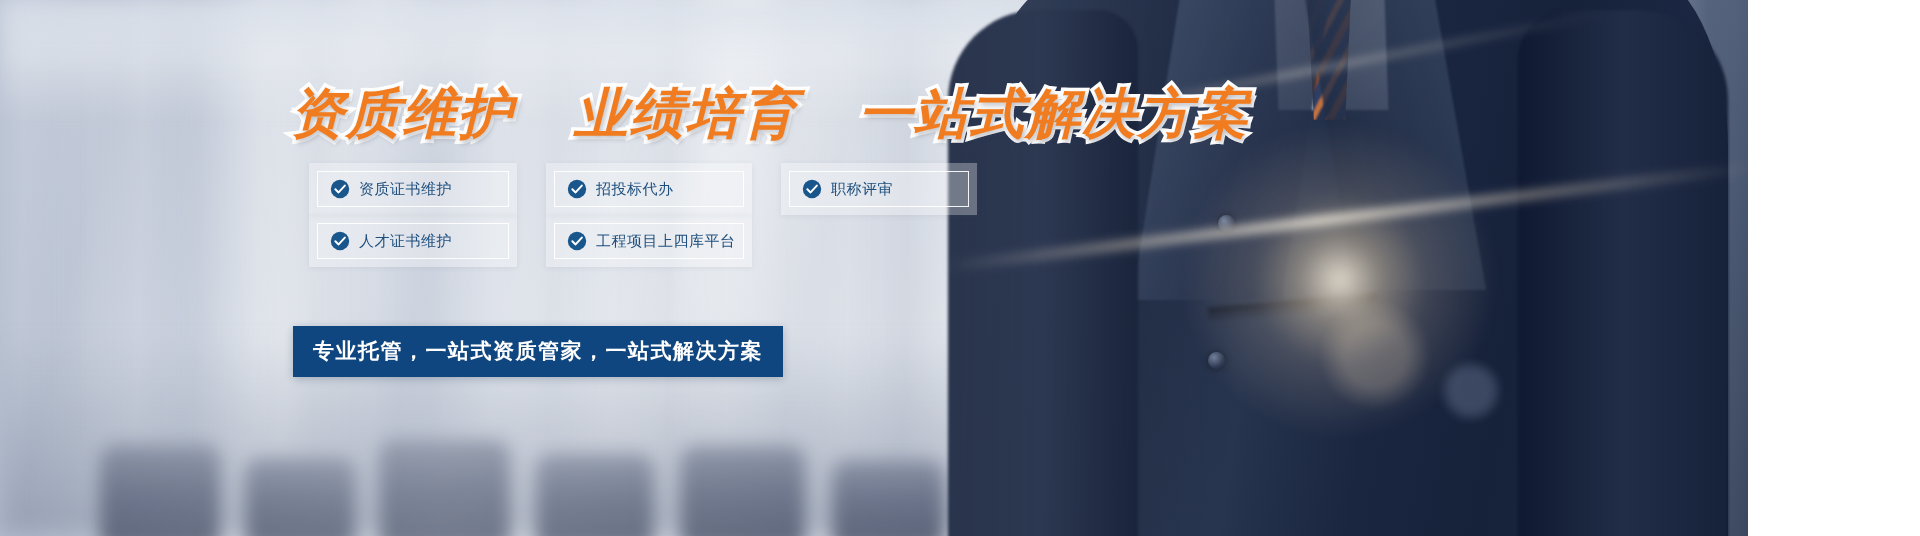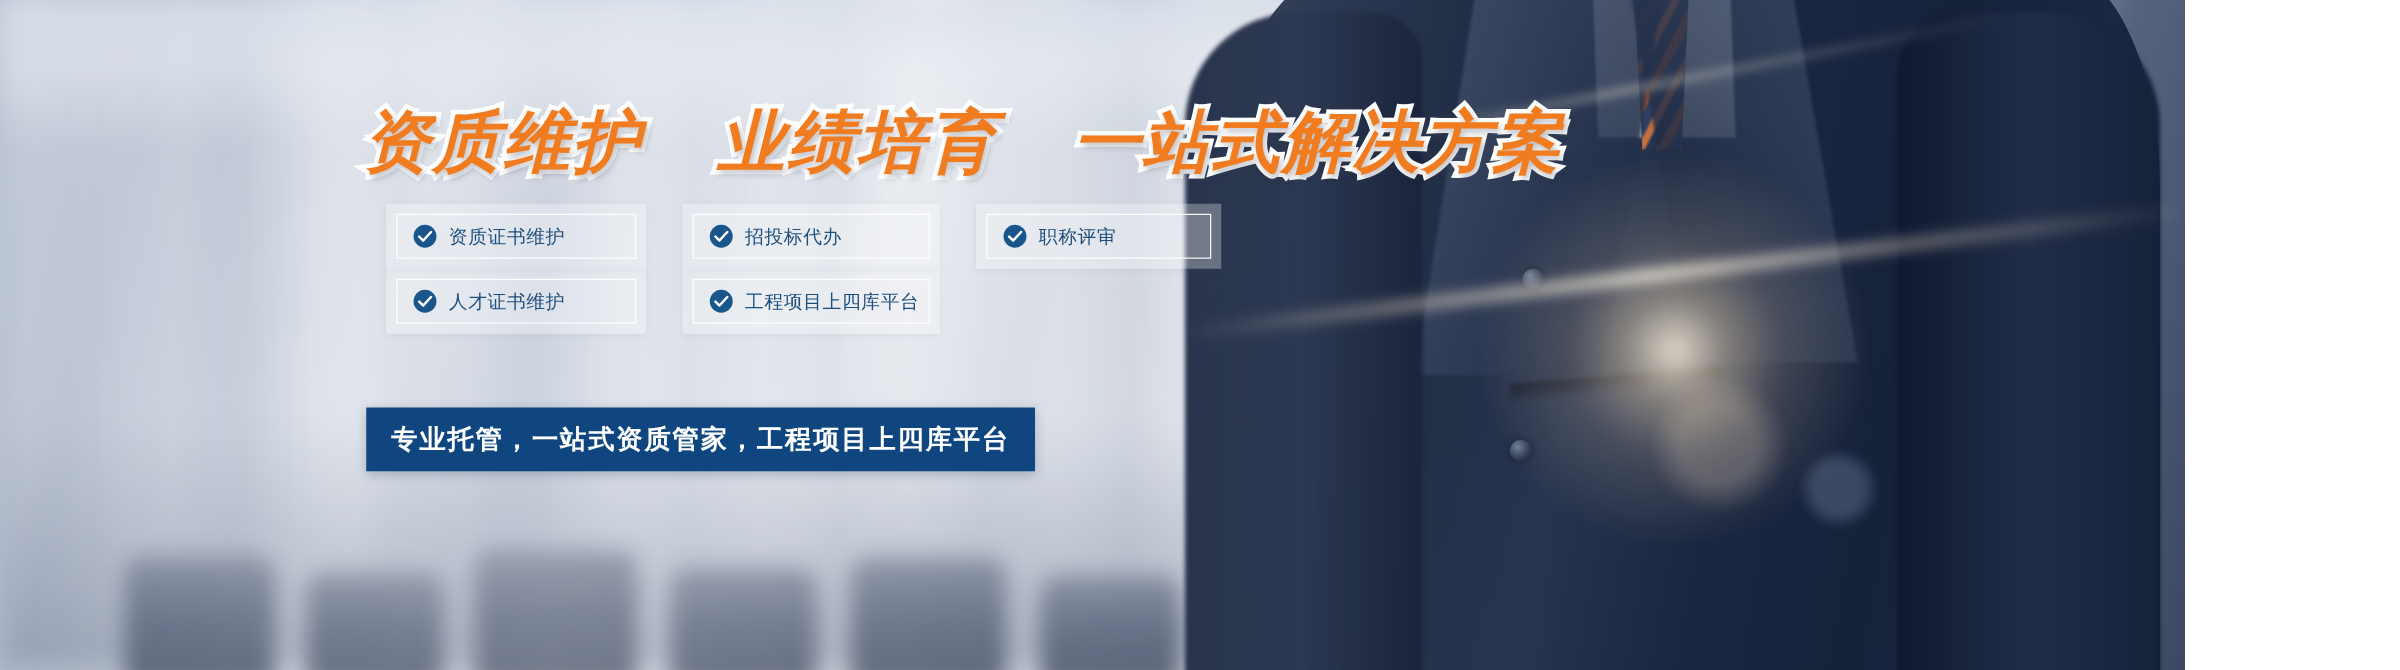--- a/index.html
+++ b/index.html
@@ -436,16 +436,16 @@
               <circle cx="12" cy="12" r="11" fill="#19568c"></circle>
               <path d="M6.4 12.3 L10.3 16.1 L17.8 7.9" fill="none" stroke="#ffffff" stroke-width="2.4" stroke-linecap="round" stroke-linejoin="round"></path>
             </svg>
             <span class="feature-label">工程项目上四库平台</span>
           </div>
         </div>
       </div>
 
     </div>
 
-    <div class="tagline">专业托管，一站式资质管家，工程项目上四库平台</div>
+    <div class="tagline">专业托管，一站式资质管家，一站式解决方案</div>
 
   </div>
 </div>
 
 </body></html>

